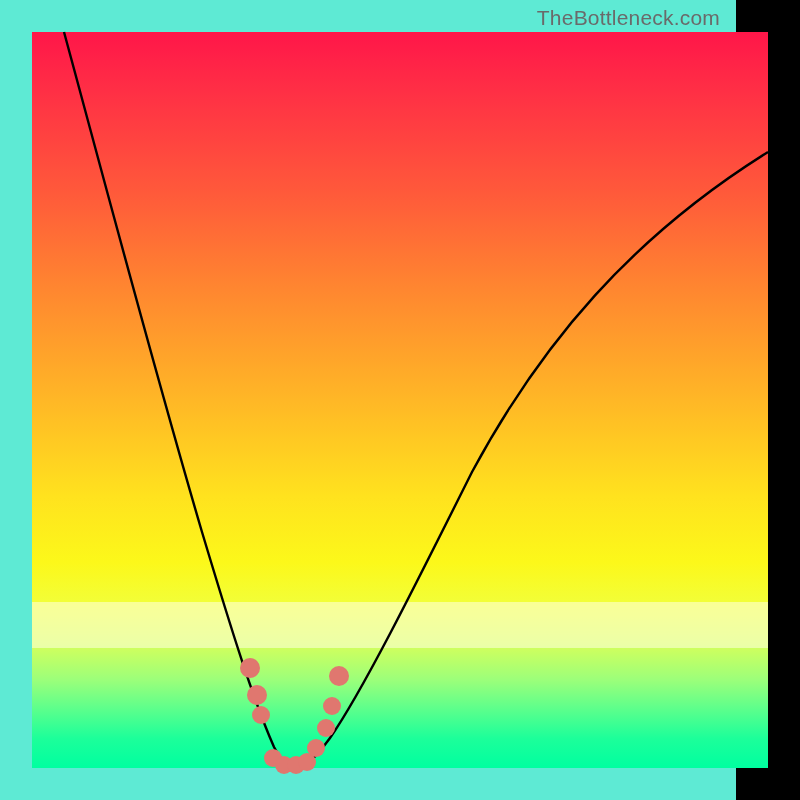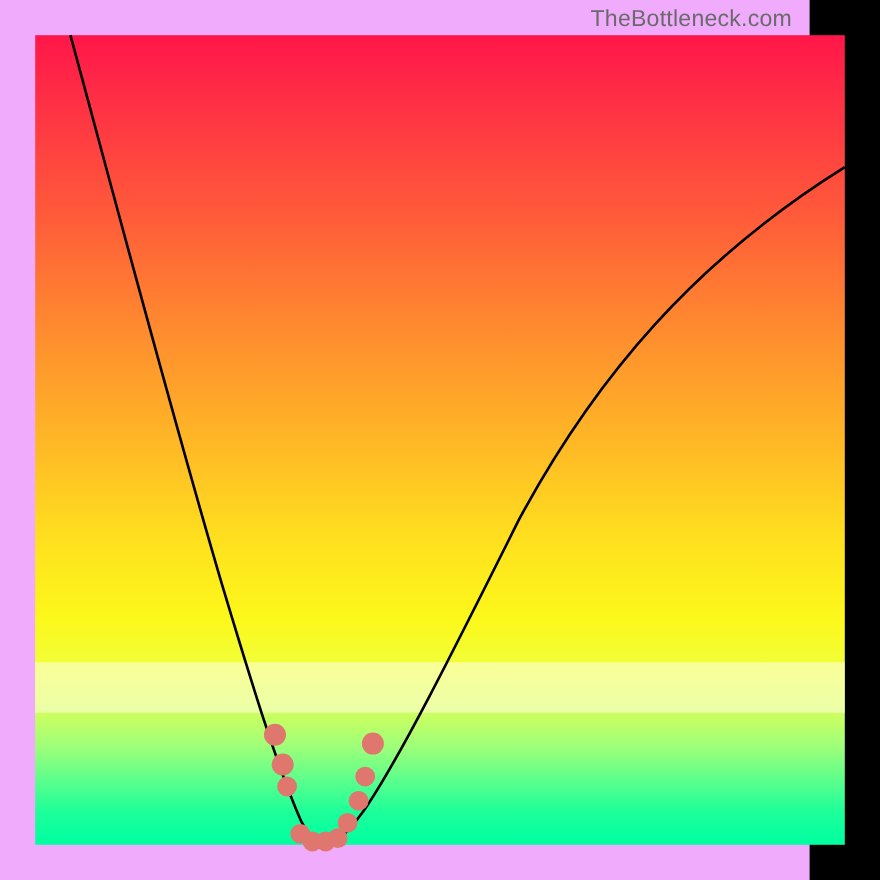--- a/index.html
+++ b/index.html
@@ -10,21 +10,21 @@
     background: #000;
     overflow: hidden;
     font-family: Arial, Helvetica, sans-serif;
   }
   .frame {
     position: absolute;
     left: 0;
     top: 0;
     width: 736px;
     height: 800px;
-    background: #f0abfc;
+    background: #5eead4;
   }
   .plot {
     position: absolute;
     left: 32px;
     top: 32px;
     width: 736px;
     height: 736px;
     
     background: linear-gradient(to bottom,
       #ff1649 0%,

